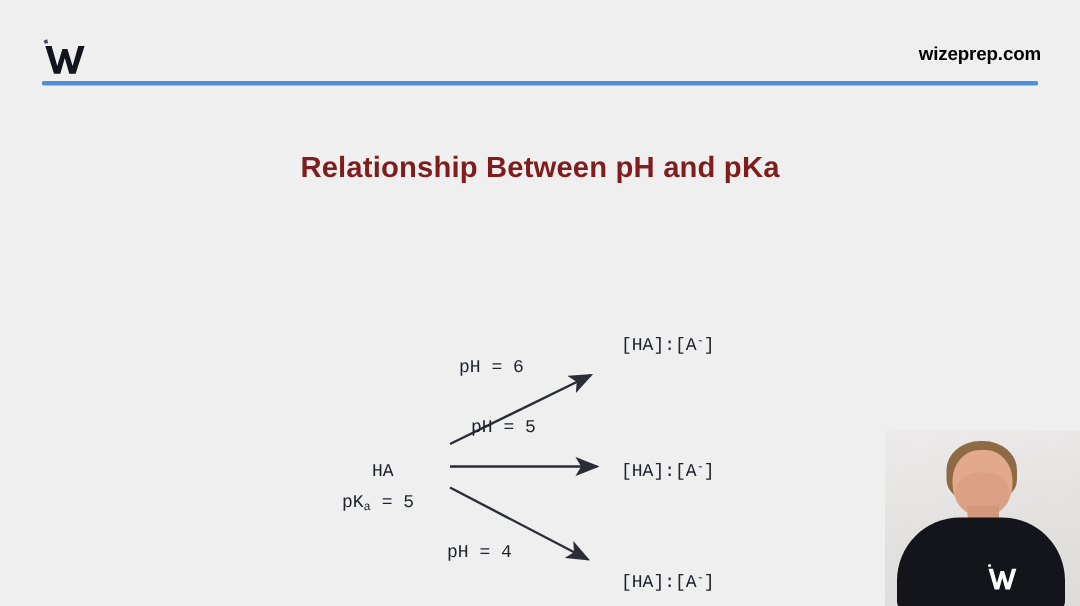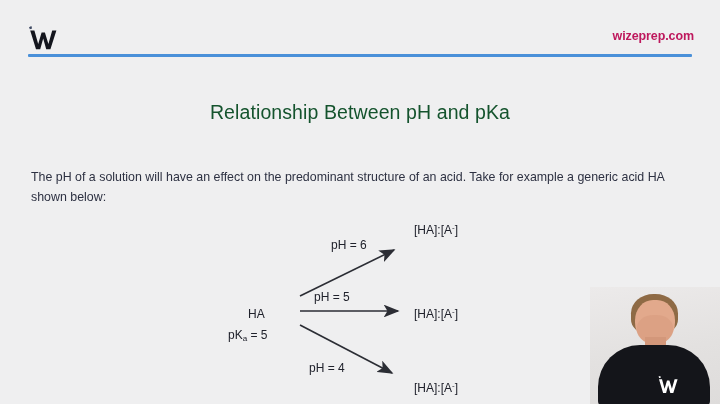--- a/index.html
+++ b/index.html
@@ -36,43 +36,43 @@
     top: 24px;
     width: 34px;
     height: 28px;
   }
   #brand-url {
     position: absolute;
     right: 26px;
     top: 29px;
     font-size: 12.5px;
     font-weight: bold;
-    color: #be185d;
+    color: #000000;
     letter-spacing: -0.1px;
   }
   #header-rule {
     position: absolute;
     left: 28px;
     top: 54px;
     width: 664px;
     height: 3px;
     background: #4a90d9;
     border-radius: 1px;
   }
 
   
   #slide-title {
     position: absolute;
     left: 0;
     top: 88px;
     width: 720px;
     text-align: center;
     font-size: 19.5px;
-    font-weight: normal;
-    color: #14532d;
+    font-weight: bold;
+    color: #7f1d1d;
     letter-spacing: 0.1px;
   }
 
   
   #body-copy {
     position: absolute;
     left: 31px;
     top: 155px;
     width: 660px;
     font-size: 12.4px;
@@ -91,35 +91,36 @@
   #diagram svg {
     position: absolute;
     left: 0;
     top: 0;
   }
   .dg-label {
     position: absolute;
     font-size: 12px;
     color: #20222c;
     white-space: nowrap;
+    font-family: Liberation Mono, monospace;
   }
   .dg-label sub {
     font-size: 8px;
     vertical-align: -2px;
   }
   .dg-label sup {
     font-size: 8px;
     vertical-align: 4px;
   }
 
   #label-ha      { left: 20px;  top: 101px; text-align: right; }
   #label-pka     { left: 0px;   top: 122px; }
-  #label-ph6     { left: 78px;  top: 32px; margin-left: 25px;  }
-  #label-ph5     { left: 86px;  top: 84px;  }
-  #label-ph4     { left: 81px;  top: 155px; }
+  #label-ph6     { left: 78px;  top: 32px;  }
+  #label-ph5     { left: 86px;  top: 72px;  }
+  #label-ph4     { left: 70px;  top: 155px; }
   #ratio-top     { left: 186px; top: 17px;  }
   #ratio-mid     { left: 186px; top: 101px; }
   #ratio-bot     { left: 186px; top: 175px; }
 
   
   #presenter {
     position: absolute;
     right: 0;
     bottom: 0;
     width: 130px;
@@ -199,21 +200,20 @@
       </svg>
     </span>
 
     <div id="brand-url">wizeprep.com</div>
 
     <div id="header-rule"></div>
   </div>
 
   <h1 id="slide-title">Relationship Between pH and pKa</h1>
 
-  <p id="body-copy">The pH of a solution will have an effect on the predominant structure of an acid. Take for example a generic acid HA shown below:</p>
 
   <div id="diagram">
 
     <svg width="300" height="198" viewBox="0 0 300 198" xmlns="http://www.w3.org/2000/svg">
       <defs>
         <marker id="arrowhead" markerWidth="10" markerHeight="8" refX="9" refY="4" orient="auto">
           <path d="M0,0 L10,4 L0,8 L2.4,4 Z" fill="#2b2d34"></path>
         </marker>
       </defs>
 

